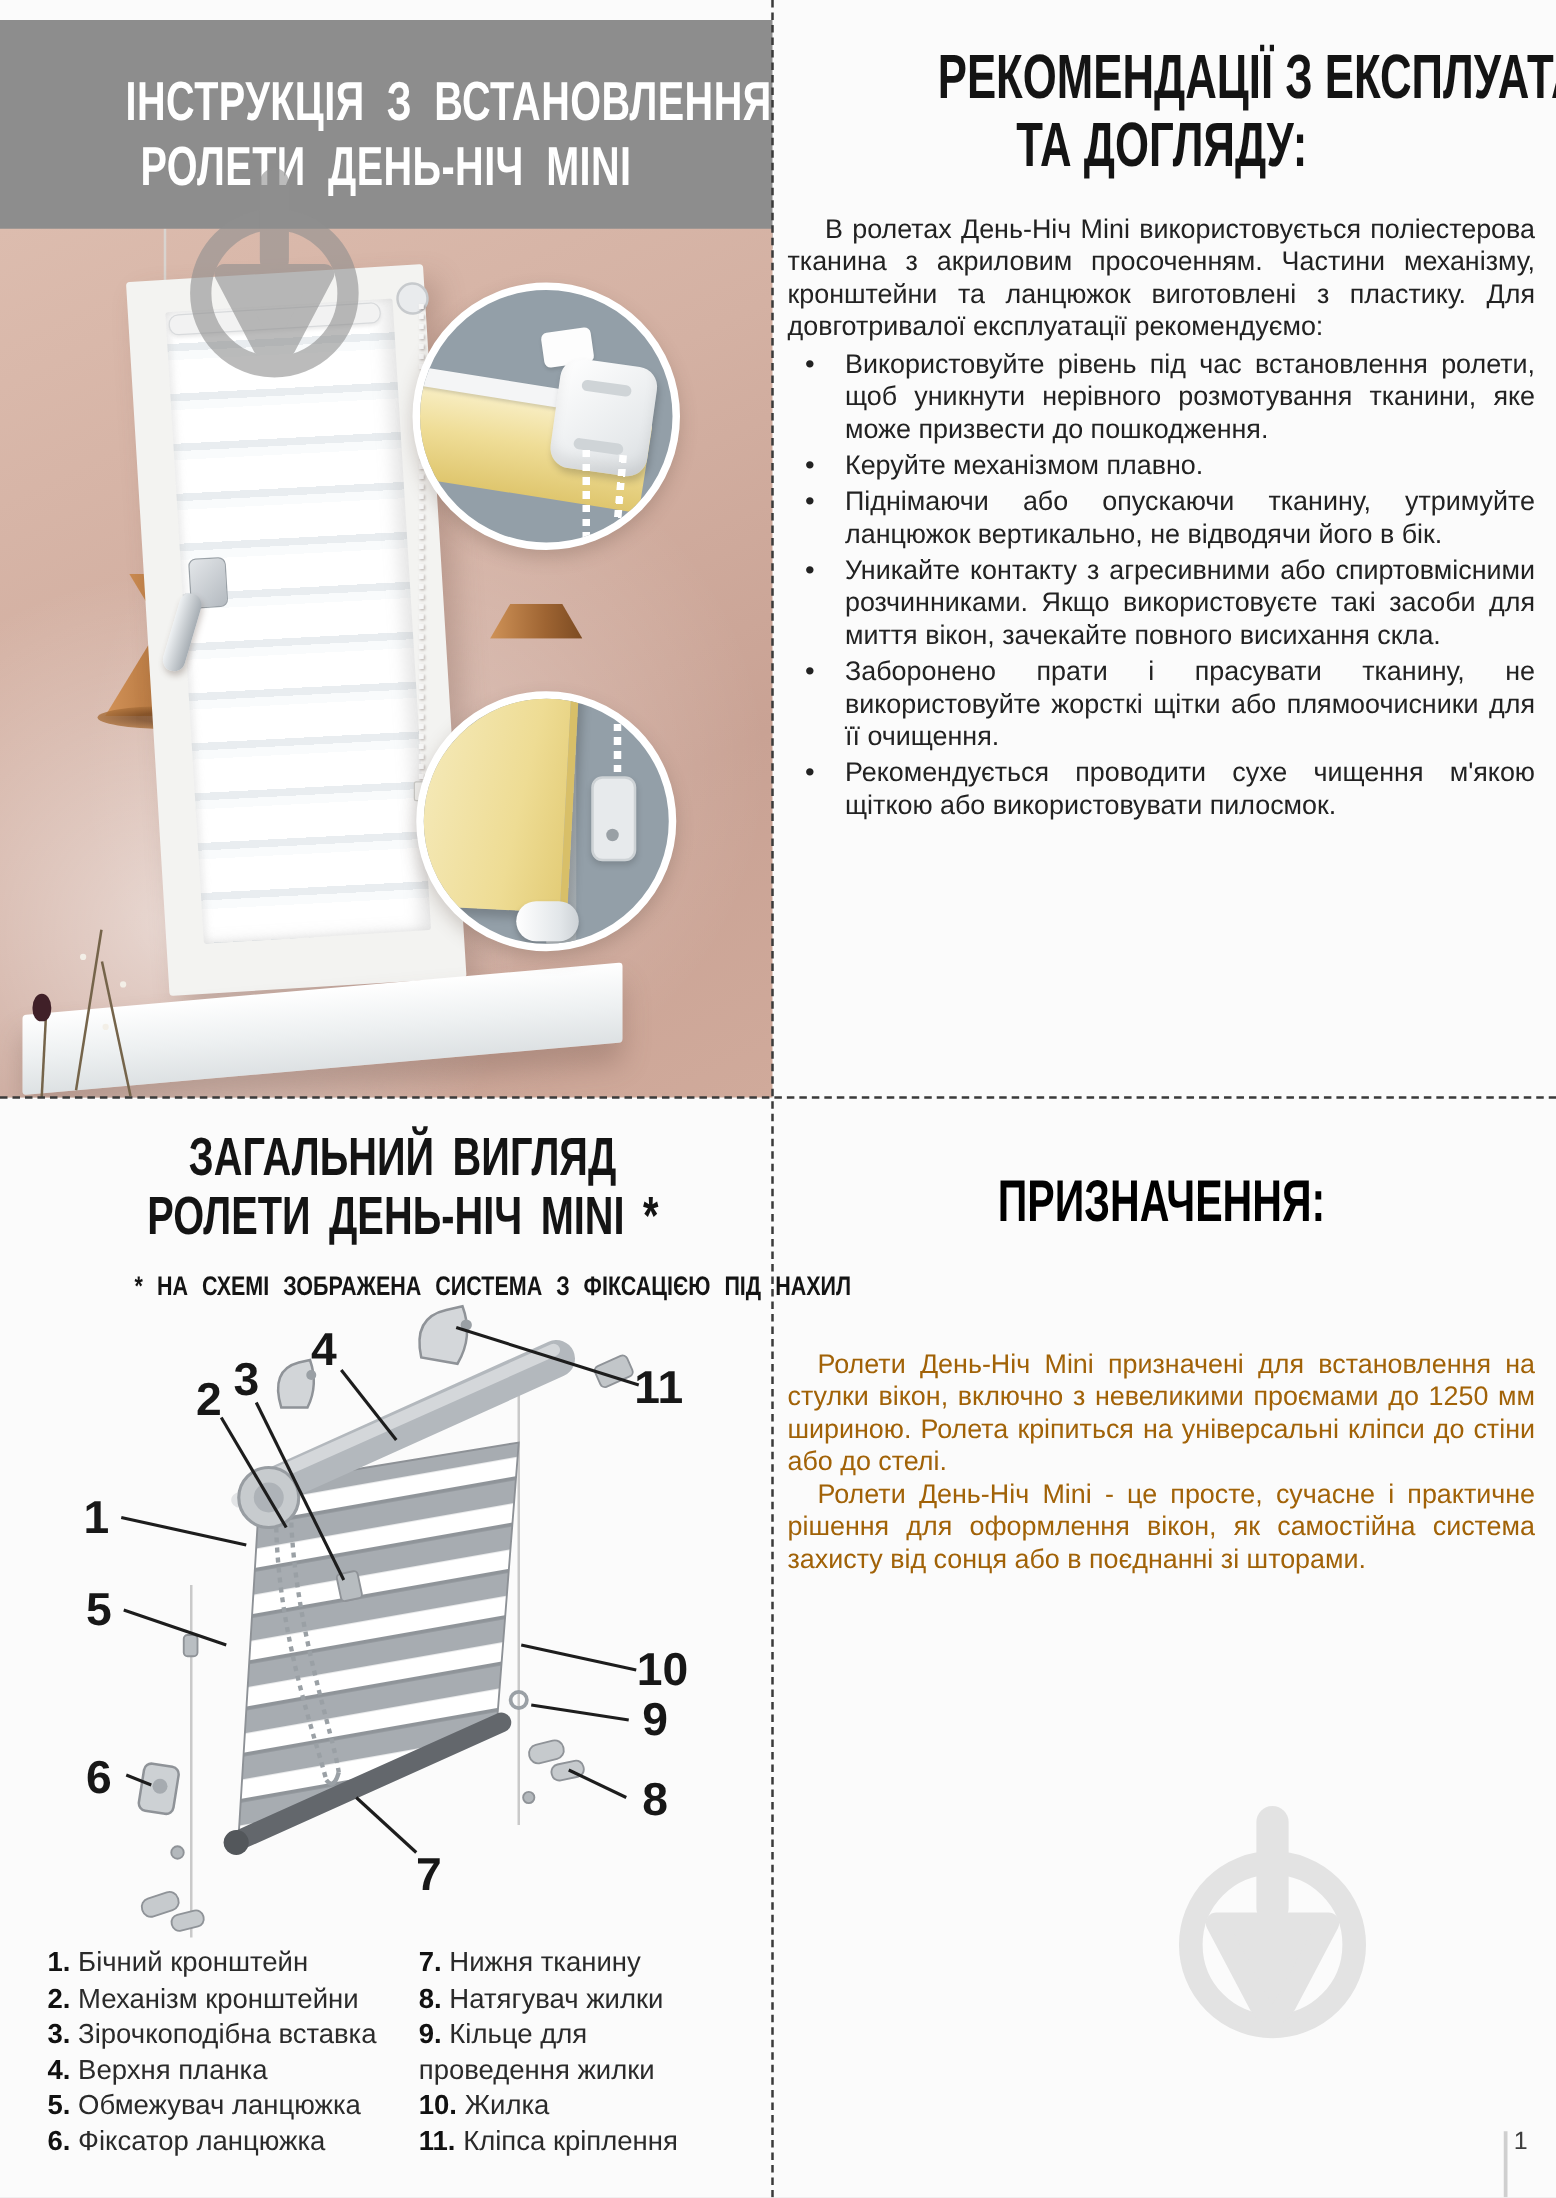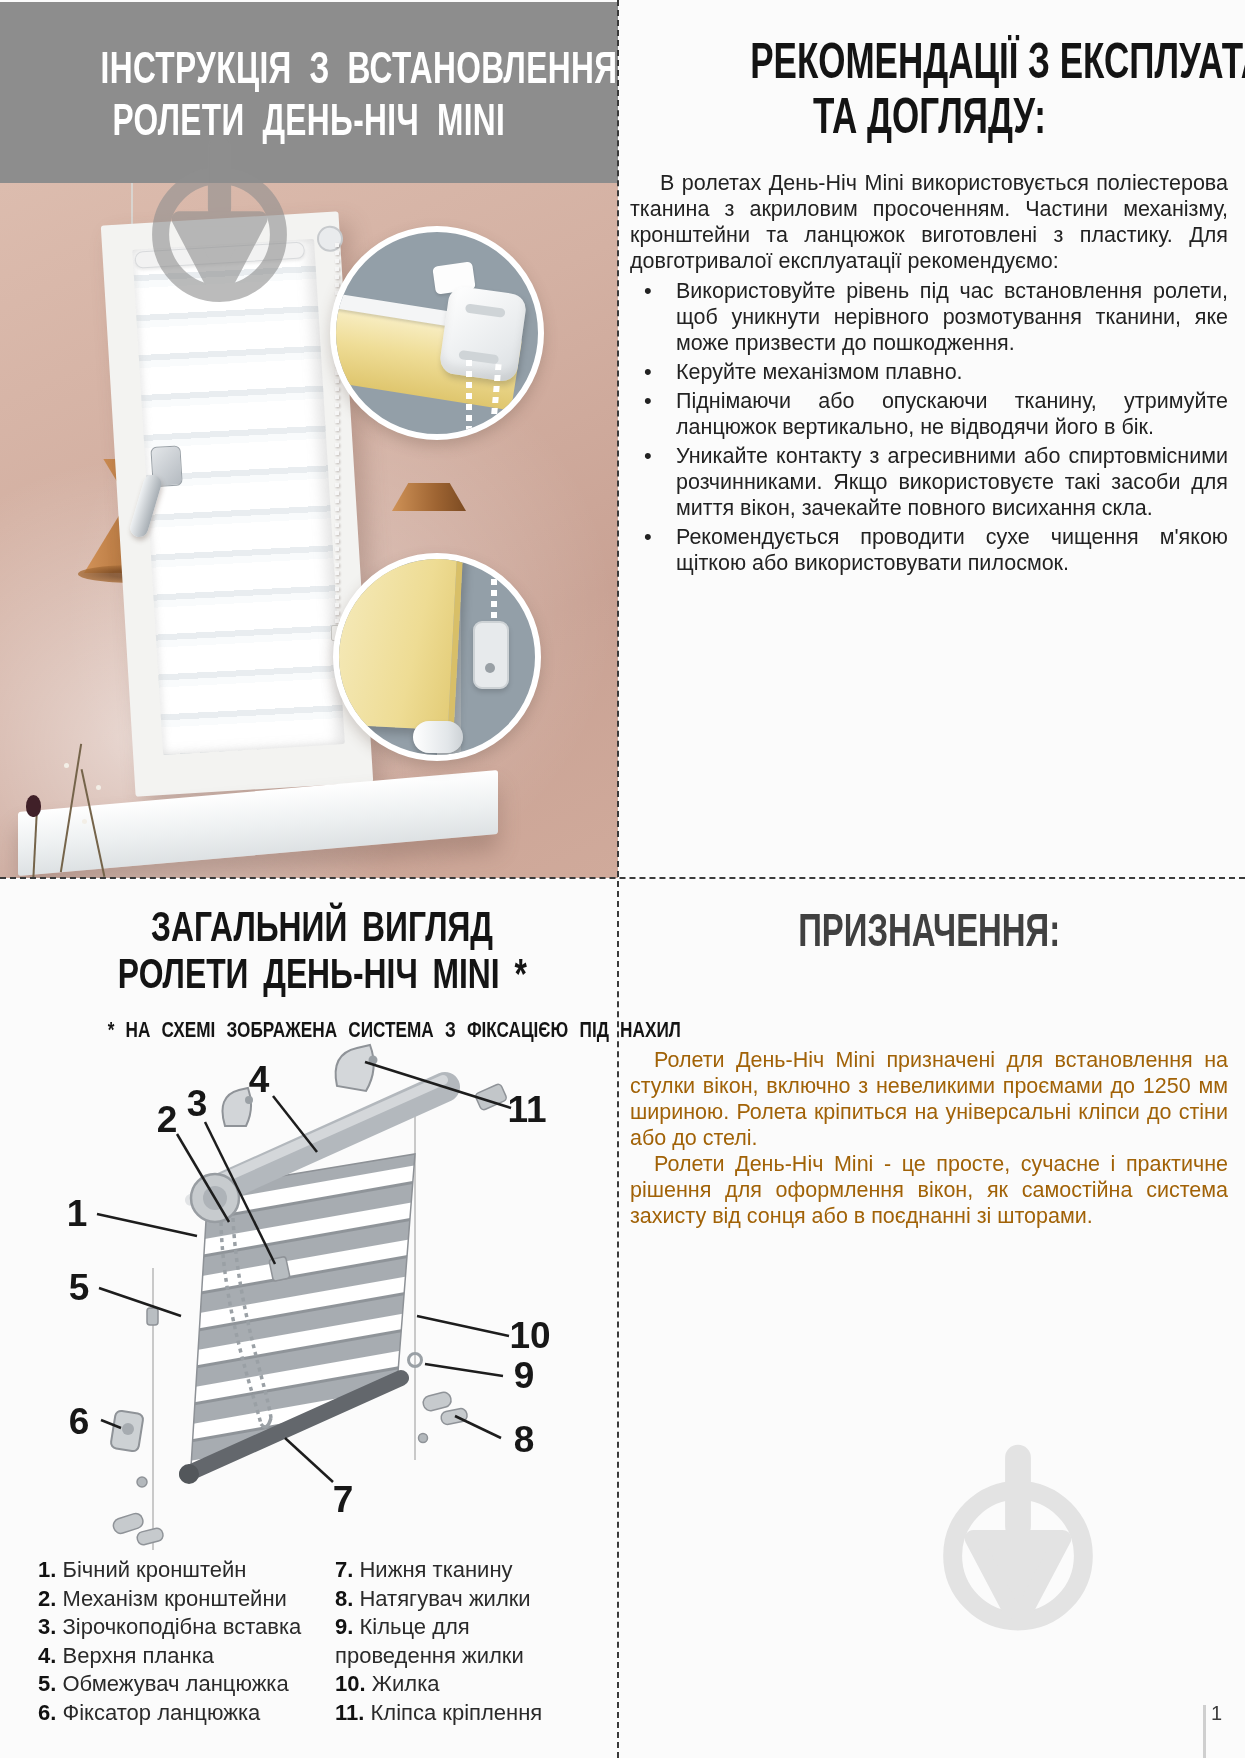--- a/index.html
+++ b/index.html
@@ -10,21 +10,21 @@
   }
   
   .divider-v{position:absolute;left:617px;top:0;height:1758px;width:0;border-left:2px dashed #3a3a3a;}
   .divider-h{position:absolute;top:877px;left:0;width:1245px;height:0;border-top:2px dashed #3a3a3a;}
 
   
   .cline{text-align:center;}
   .cond{display:inline-block;transform:scaleX(.7);transform-origin:50% 50%;white-space:nowrap;font-weight:800;}
 
   
-  .banner{position:absolute;left:0;top:2px;width:618px;height:183px;background:#8d8d8d;
+  .banner{position:absolute;left:0;top:16px;width:618px;height:183px;background:#8d8d8d;
           display:flex;flex-direction:column;justify-content:center;gap:2px;}
   .banner .cline{font-size:44px;line-height:50px;color:#ffffff;letter-spacing:.5px;}
   .banner .cond{word-spacing:12px;transform:scaleX(.72);}
 
   
   .photo{position:absolute;left:0;top:183px;width:618px;height:695px;overflow:hidden;
          background:linear-gradient(155deg,#dcbcae 0%,#d4b1a3 35%,#c9a294 70%,#d0aa9b 100%);}
   .light-spot{position:absolute;inset:0;
       background:radial-gradient(circle at 22% 80%,rgba(255,255,255,.55),rgba(255,255,255,0) 38%),
                  radial-gradient(circle at 55% 62%,rgba(255,255,255,.28),rgba(255,255,255,0) 50%);}
@@ -130,21 +130,21 @@
   .diagram text{font-family:"Liberation Sans",sans-serif;font-weight:700;font-size:37px;fill:#171717;}
 
   .legend{position:absolute;left:30px;top:1556px;width:570px;font-size:22px;line-height:28.5px;color:#2a2a2a;}
   .leg-col{position:absolute;top:0;}
   .leg-col.left{left:8px;width:300px;}
   .leg-col.right{left:305px;width:250px;}
   .leg-item b{font-weight:700;color:#111;}
 
   
   .purpose{position:absolute;left:630px;top:905px;width:598px;}
-  .purpose-title .cline{font-size:47px;line-height:50px;color:#404040;}
+  .purpose-title .cline{font-size:47px;line-height:50px;color:#000000;margin-top:31px;}
   .purpose-body{margin-top:92px;font-size:21.5px;line-height:26px;text-align:justify;color:#a16207;}
   .purpose-body p{margin:0;text-indent:24px;}
 
   
   .pagenum-line{position:absolute;left:1203px;top:1705px;width:3px;height:53px;background:#cfcfcf;}
   .pagenum{position:absolute;left:1211px;top:1702px;font-size:20px;color:#3d3d3d;}
 </style>
 </head>
 <body>
 
@@ -217,20 +217,21 @@
       <div class="cline"><span class="cond">РЕКОМЕНДАЦІЇ З ЕКСПЛУАТАЦІЇ</span></div>
       <div class="cline"><span class="cond">ТА ДОГЛЯДУ:</span></div>
     </div>
     <div class="reco-body">
       <p>В ролетах День-Ніч Mini використовується поліестерова тканина з акриловим просоченням. Частини механізму, кронштейни та ланцюжок виготовлені з пластику. Для довготривалої експлуатації рекомендуємо:</p>
       <ul class="reco-list">
         <li>Використовуйте рівень під час встановлення ролети, щоб уникнути нерівного розмотування тканини, яке може призвести до пошкодження.</li>
         <li>Керуйте механізмом плавно.</li>
         <li>Піднімаючи або опускаючи тканину, утримуйте ланцюжок вертикально, не відводячи його в бік.</li>
         <li>Уникайте контакту з агресивними або спиртовмісними розчинниками. Якщо використовуєте такі засоби для миття вікон, зачекайте повного висихання скла.</li>
+        <li>Заборонено прати і прасувати тканину, не використовуйте жорсткі щітки або плямоочисники для її очищення.</li>
         <li>Рекомендується проводити сухе чищення м'якою щіткою або використовувати пилосмок.</li>
       </ul>
     </div>
   </div>
 
   <div class="overview-head">
     <div class="cline"><span class="cond">ЗАГАЛЬНИЙ ВИГЛЯД</span></div>
     <div class="cline"><span class="cond">РОЛЕТИ ДЕНЬ-НІЧ MINI *</span></div>
     <div class="cline overview-note"><span class="cond">* НА СХЕМІ ЗОБРАЖЕНА СИСТЕМА З ФІКСАЦІЄЮ ПІД НАХИЛ</span></div>
   </div>

